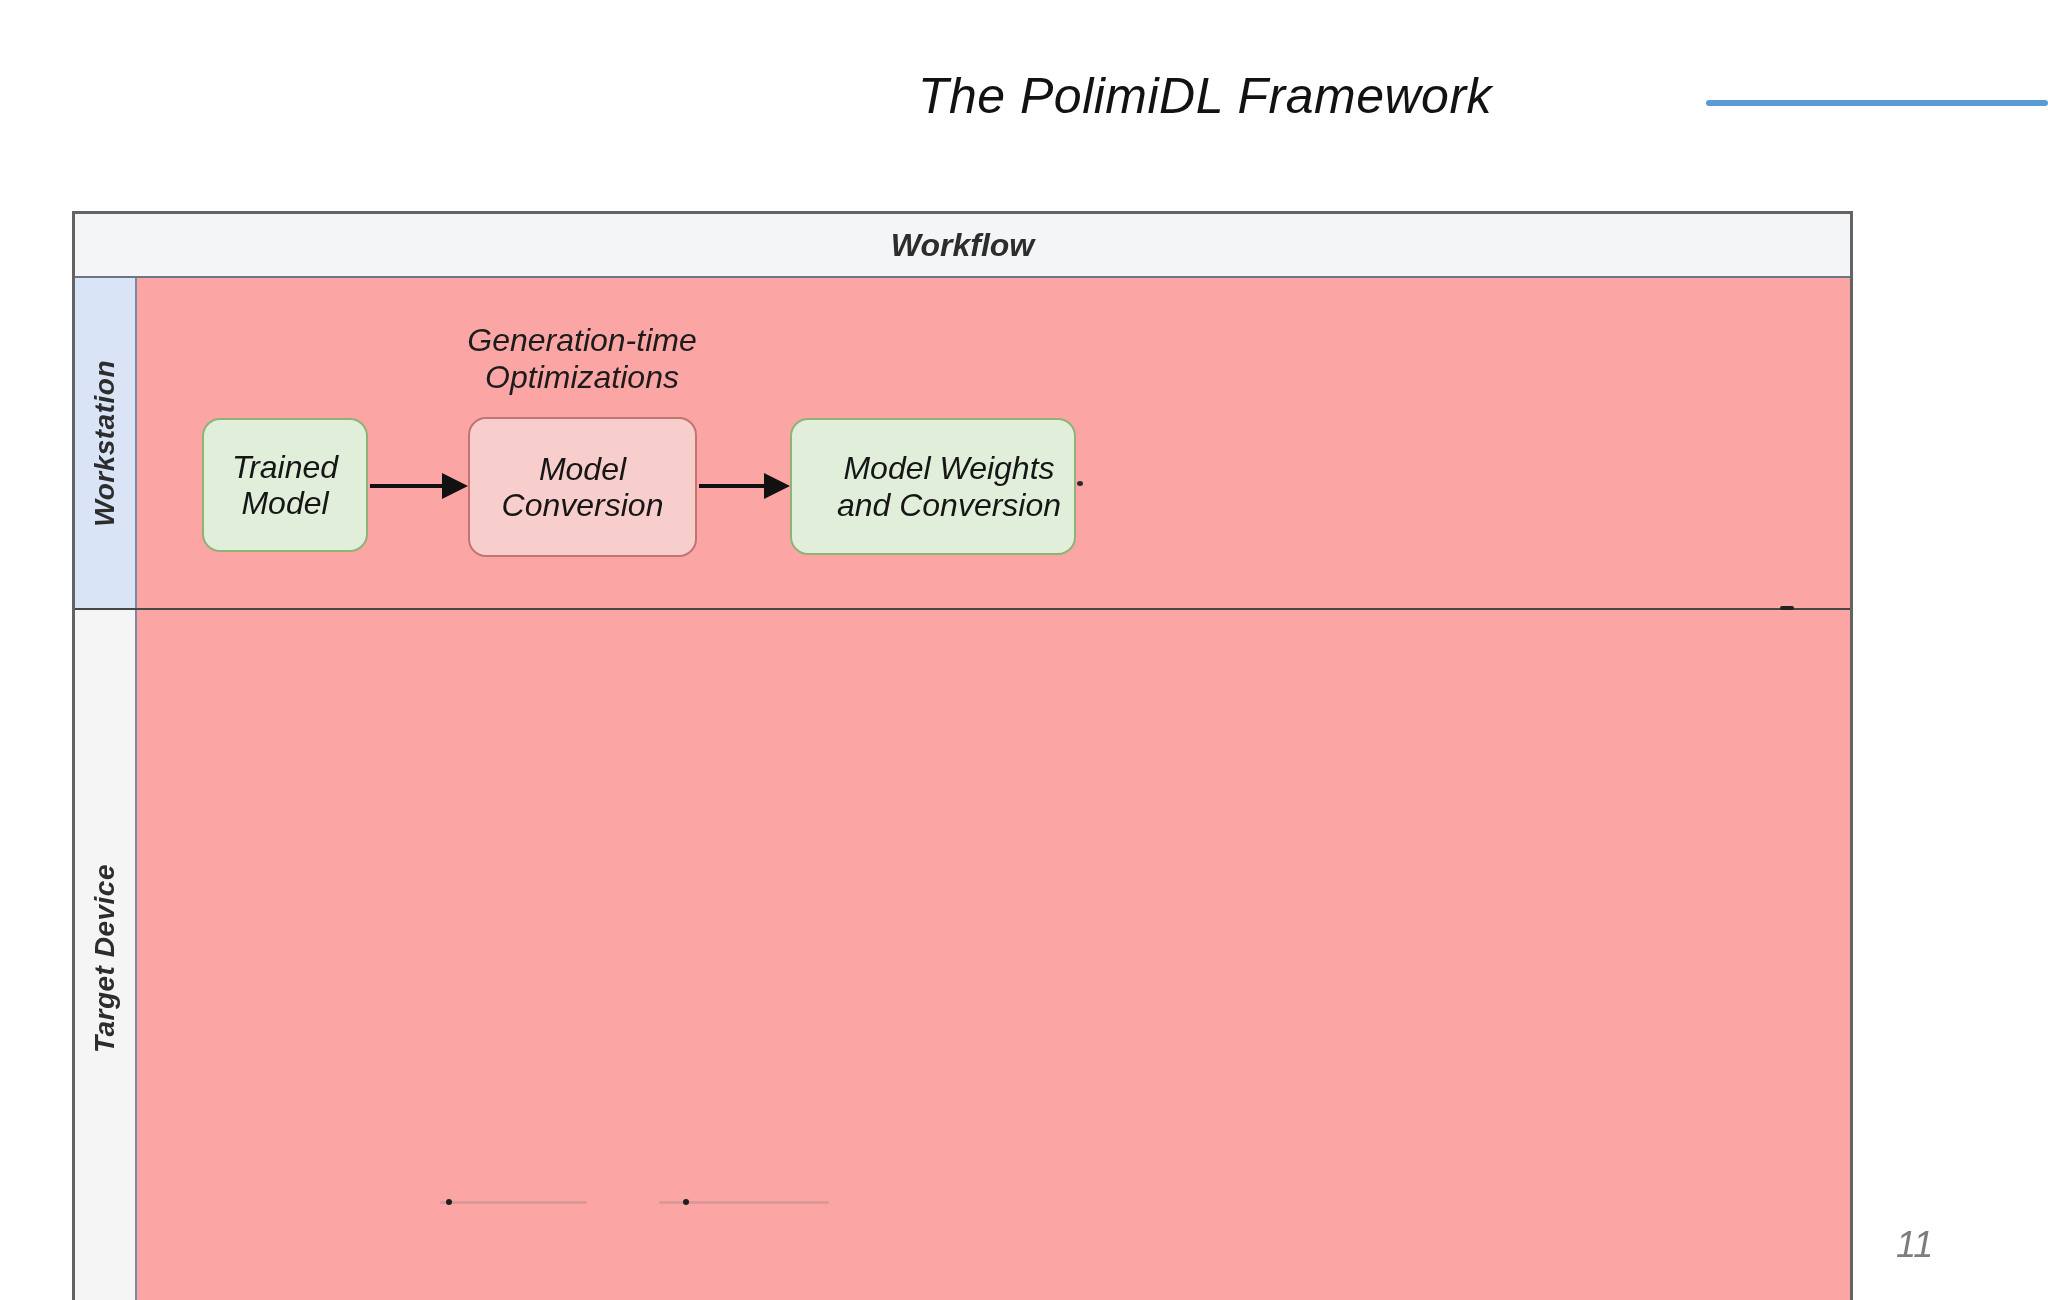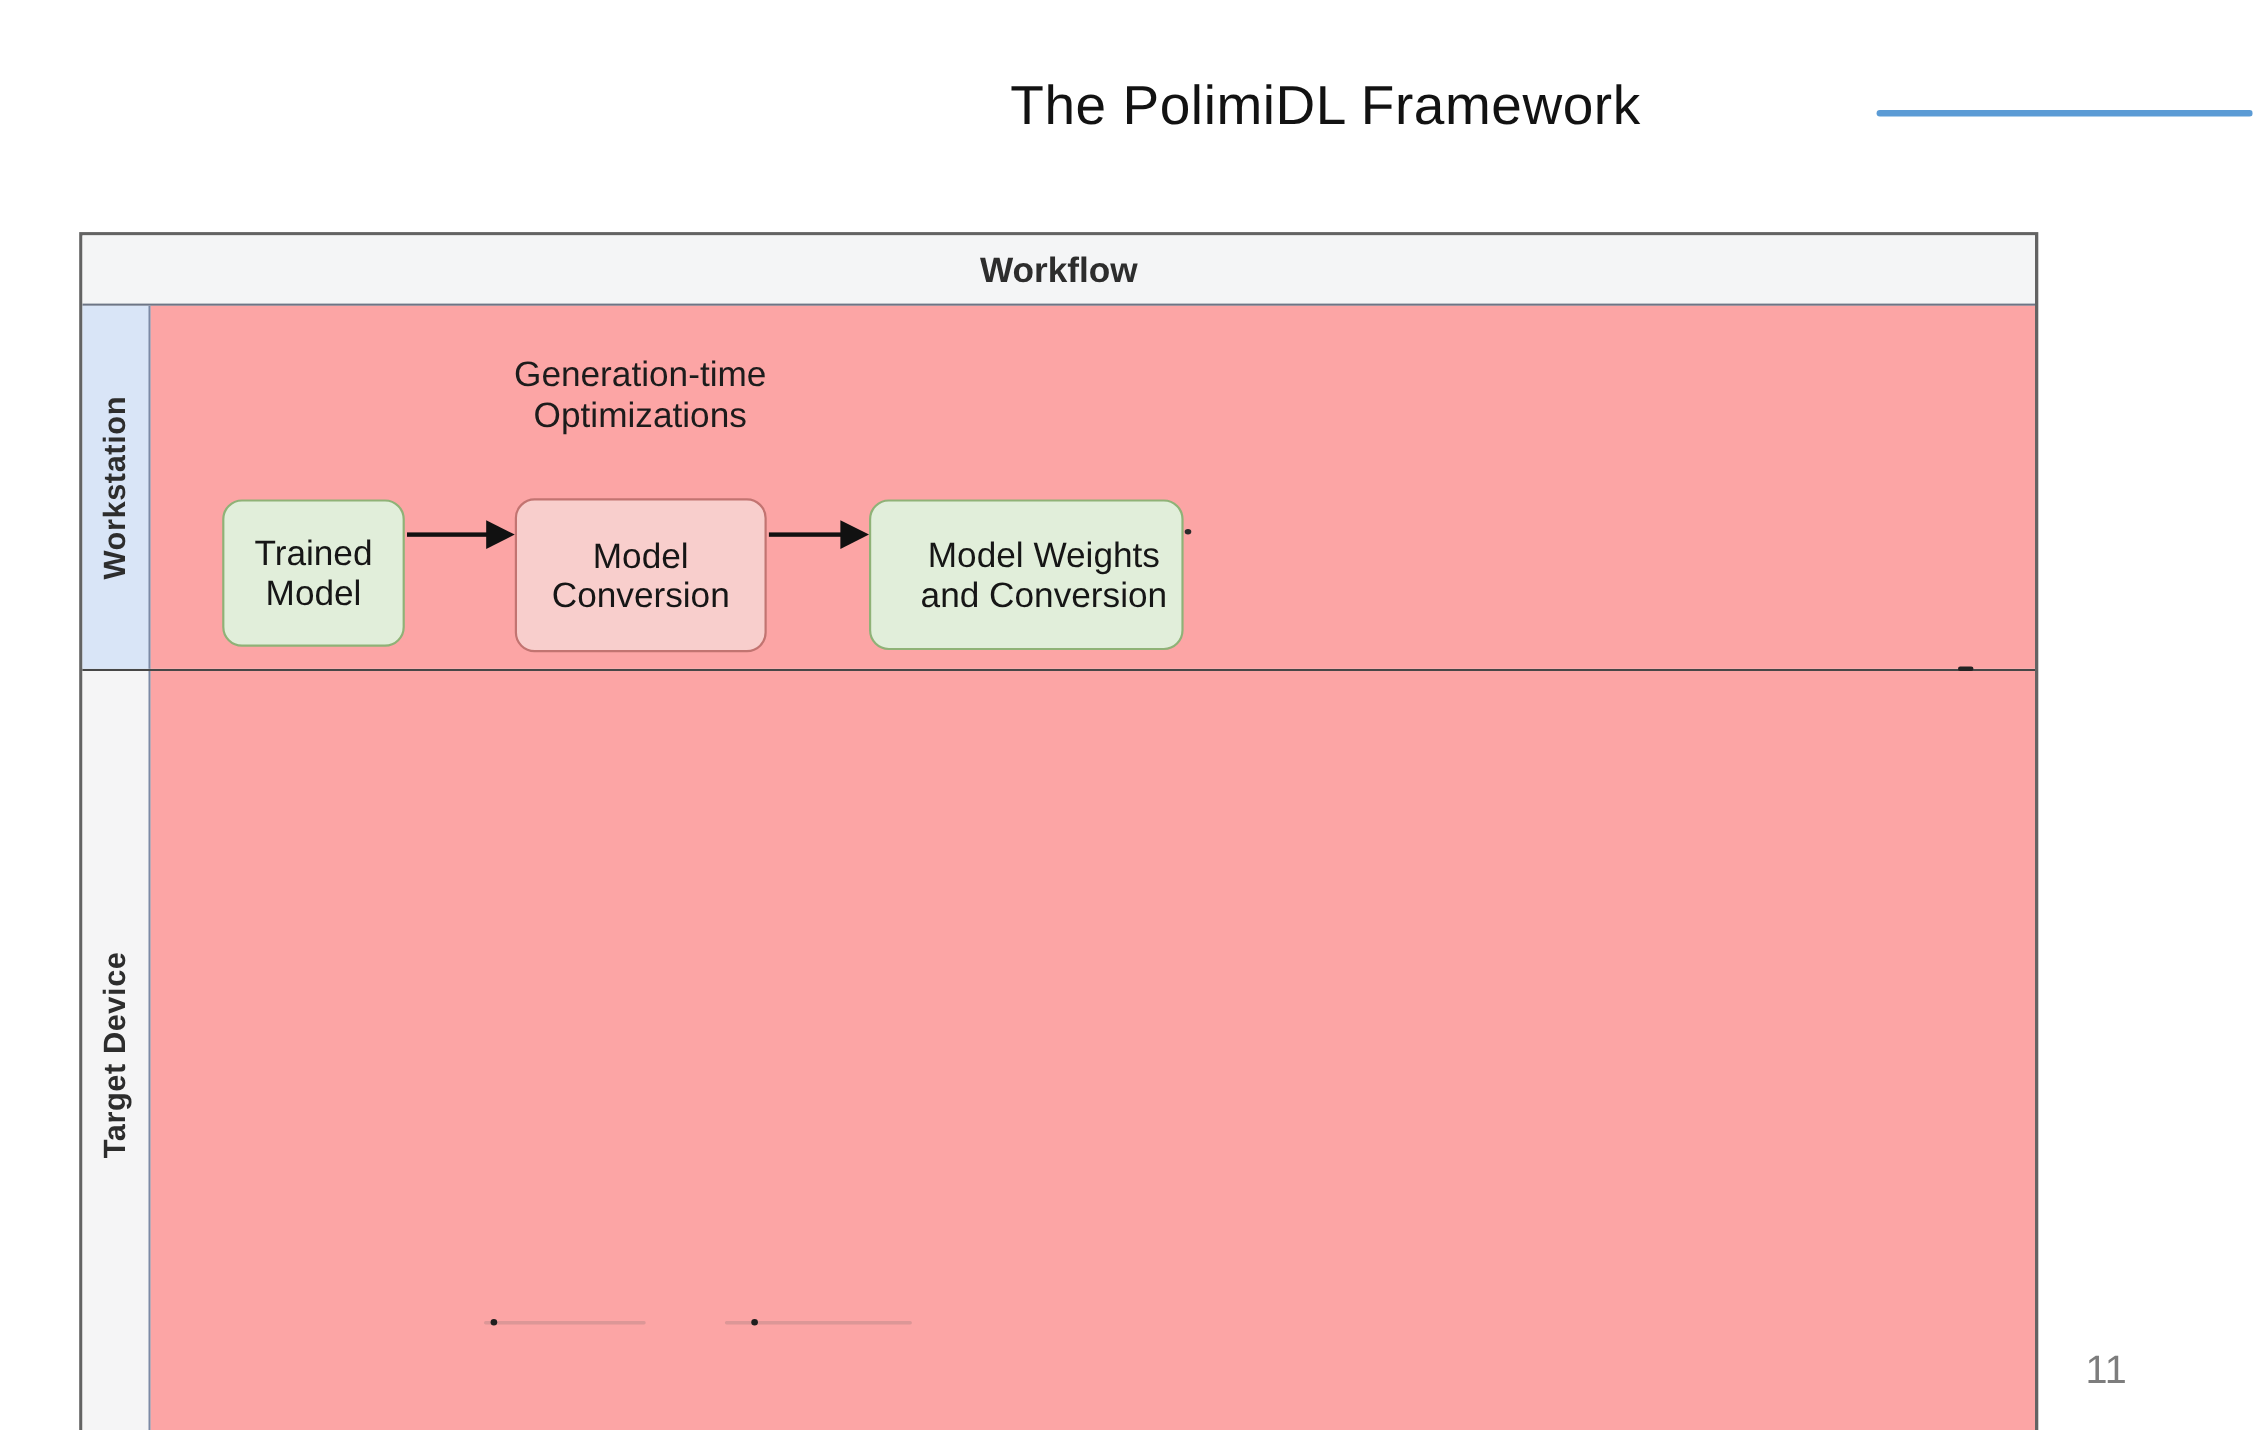--- a/index.html
+++ b/index.html
@@ -7,20 +7,21 @@
     padding: 0;
     background: #ffffff;
     font-family: "Liberation Sans", "DejaVu Sans", sans-serif;
   }
   .slide {
     position: relative;
     width: 2048px;
     height: 1300px;
     background: #ffffff;
     overflow: hidden;
+    font-style: italic;
   }
 
   
   .slide-title {
     position: absolute;
     top: 66px;
     left: 700px;
     width: 1010px;
     margin: 0;
     text-align: center;
@@ -112,21 +113,20 @@
     box-sizing: border-box;
     border-radius: 18px;
     border: 2.5px solid;
     display: flex;
     align-items: center;
     justify-content: center;
     text-align: center;
     font-size: 32px;
     line-height: 1.14;
     color: #161616;
-    margin-top: 36px;
   }
   .node-green { background: var(--green-fill); border-color: var(--green-stroke); }
   .node-red   { background: var(--red-fill);   border-color: var(--red-stroke); }
   .node-trained  { left: 65px;  top: 140px; width: 166px; height: 134px; }
   .node-convert  { left: 331px; top: 139px; width: 229px; height: 140px; }
   .node-weights  { left: 653px; top: 140px; width: 286px; height: 137px; padding-left: 32px; }
 
   .caption {
     position: absolute;
     left: 215px;

